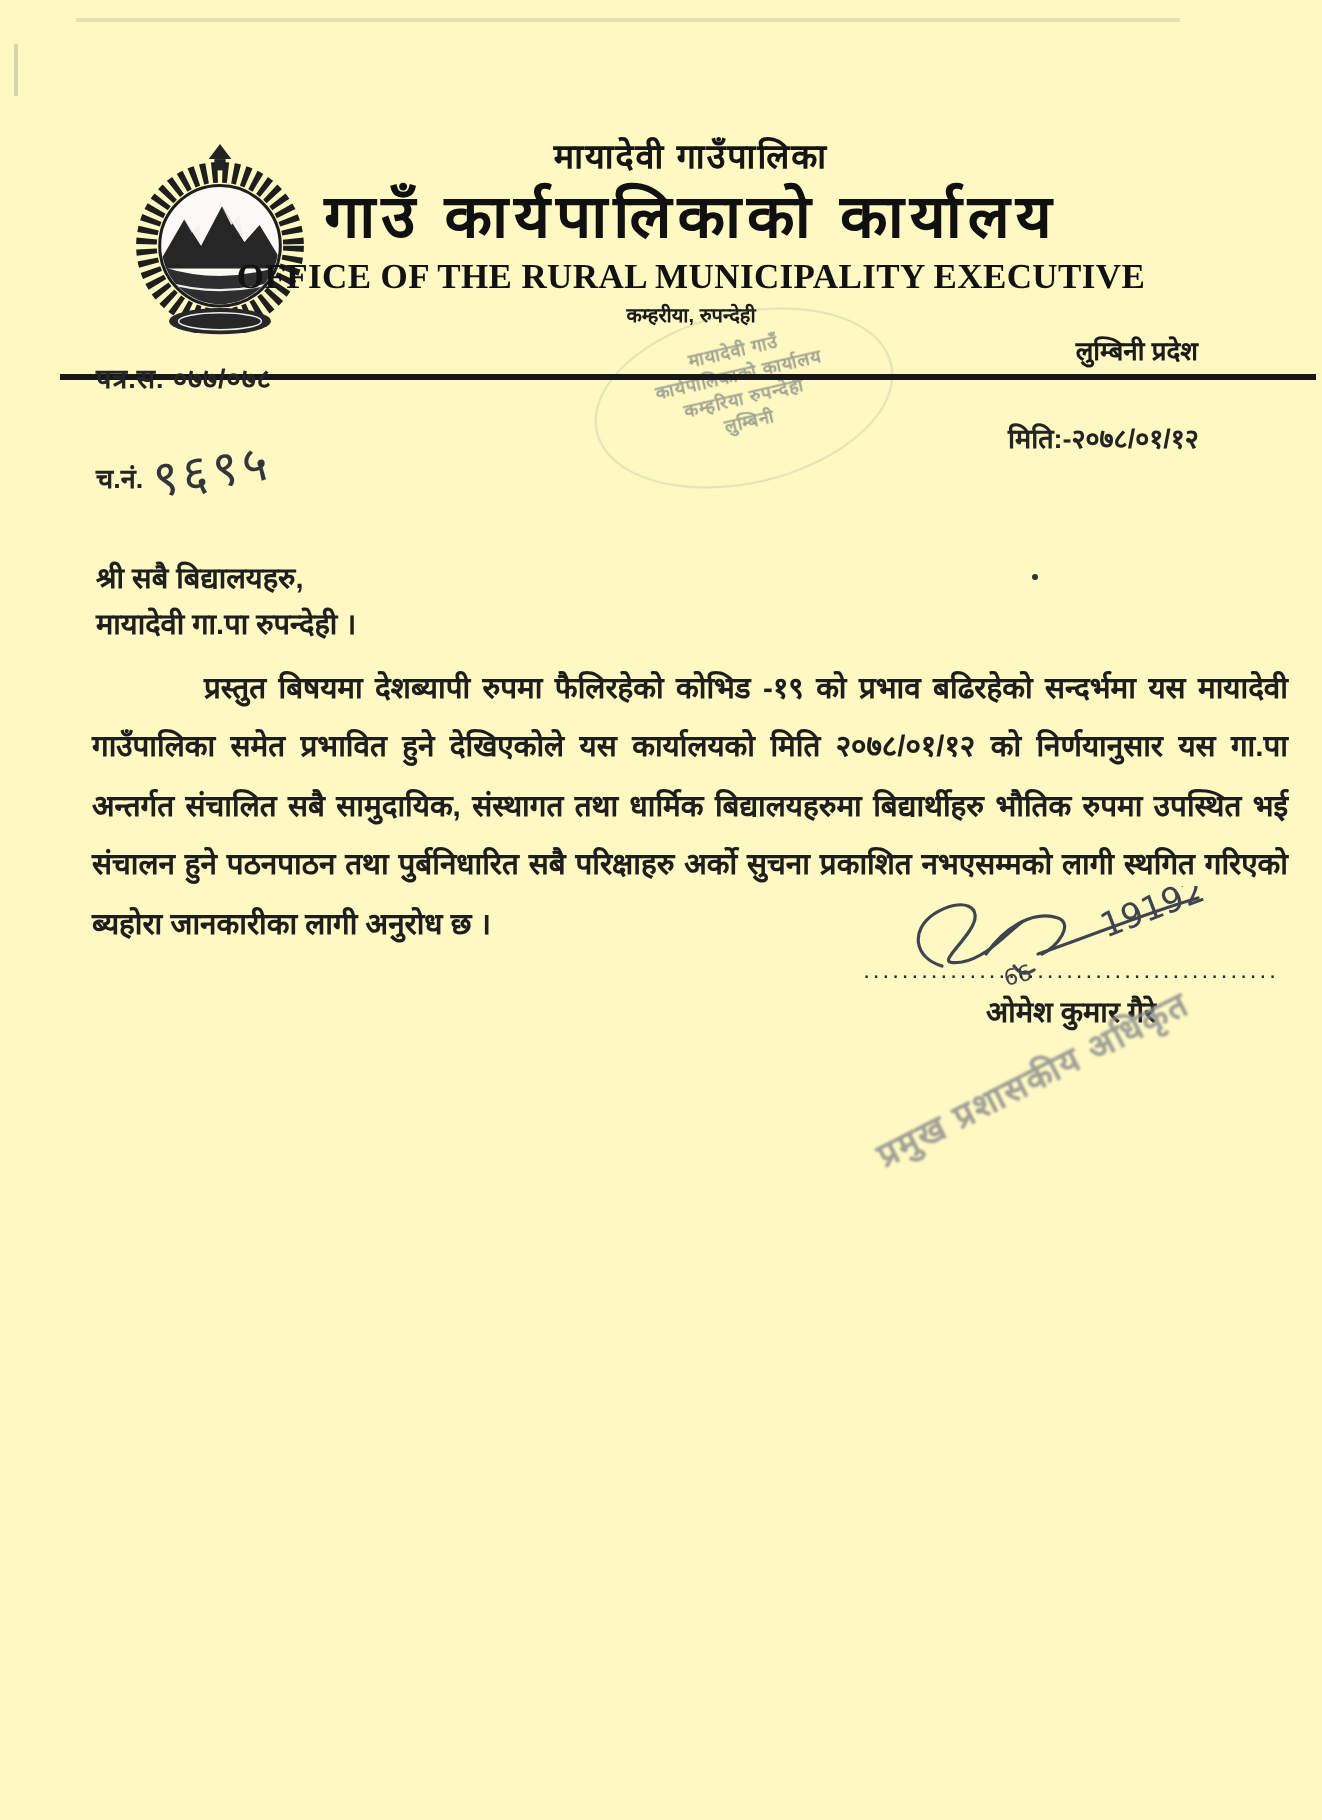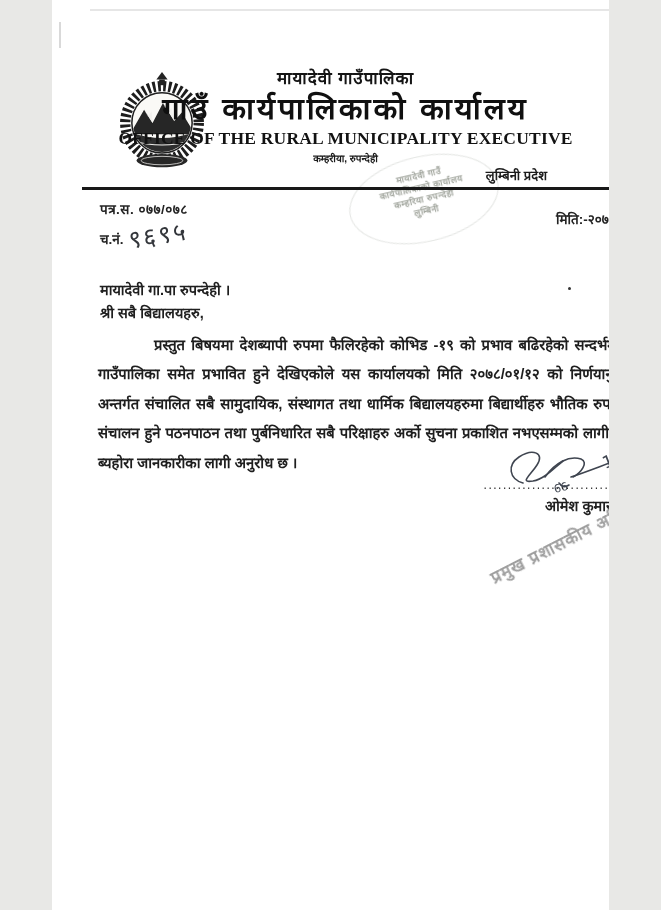--- a/index.html
+++ b/index.html
@@ -1,21 +1,21 @@
 <!DOCTYPE html>
 <html><head>
 <meta charset="utf-8">
 <style>
   * { margin:0; padding:0; box-sizing:border-box; }
   html,body { background:#e8e8e6; }
   .page {
     position:relative;
-    width:557px; height:910px;
+    width:661px; height:910px;
     margin:0 auto;
-    background:#ffffff;
+    background:#fef9c3;
     overflow:hidden;
     font-family:"Liberation Sans","DejaVu Sans",sans-serif;
     color:#222;
     padding-left:32px;
   }
   
   .scan-top-line { position:absolute; left:38px; top:9px; width:552px; height:2px; background:rgba(80,80,80,.14); }
   .scan-left-mark { position:absolute; left:7px; top:22px; width:2px; height:26px; background:rgba(80,80,80,.22); }
 
   
@@ -34,21 +34,21 @@
     text-align:center; color:#8b9086; opacity:.8;
     border:1px solid rgba(125,130,118,.25); border-radius:50%;
     padding-top:12px; font-weight:bold;
     filter:blur(.3px);
   }
   .header-stamp div { font-size:9px; line-height:12px; letter-spacing:.5px; }
 
   .rule { position:absolute; left:30px; top:187px; width:628px; height:2.5px; background:#181818; }
 
   
-  .ref-no   { position:absolute; left:48px; top:200px; font-size:13.5px; font-weight:bold; color:#242424; letter-spacing:.5px; }
+  .ref-no   { position:absolute; left:48px; top:180px; font-size:13.5px; font-weight:bold; color:#242424; letter-spacing:.5px; }
   .chalani  { position:absolute; left:48px; top:217px; font-size:13.5px; font-weight:bold; color:#242424; }
   .chalani-hand {
     display:inline-block; font-size:25px; font-weight:normal; color:#33363b;
     transform:rotate(-9deg) skewX(-6deg); margin-left:4px; letter-spacing:2px;
   }
   .date-line { position:absolute; left:504px; top:210px; font-size:13.5px; font-weight:bold; color:#242424; }
 
   
   .subject { position:absolute; left:0; right:0; top:243px; text-align:center; font-size:14px; font-weight:bold; color:#1d1d1d; }
 
@@ -125,22 +125,22 @@
   <div class="rule"></div>
 
   <div class="ref-no">पत्र.स. ०७७/०७८</div>
   <div class="chalani">
     <span>च.नं.</span><span class="chalani-hand">९६९५</span>
   </div>
   <div class="date-line">मिति:-२०७८/०१/१२</div>
 
 
   <div class="addressee">
+    <div>श्री सबै बिद्यालयहरु,</div>
     <div>मायादेवी गा.पा रुपन्देही ।</div>
-    <div>श्री सबै बिद्यालयहरु,</div>
   </div>
   <div class="stray-dot"></div>
 
   <p class="body-par">प्रस्तुत बिषयमा देशब्यापी रुपमा फैलिरहेको कोभिड -१९ को प्रभाव बढिरहेको सन्दर्भमा यस मायादेवी गाउँपालिका समेत प्रभावित हुने देखिएकोले यस कार्यालयको मिति २०७८/०१/१२ को निर्णयानुसार यस  गा.पा अन्तर्गत संचालित सबै सामुदायिक, संस्थागत तथा धार्मिक बिद्यालयहरुमा  बिद्यार्थीहरु भौतिक रुपमा उपस्थित भई संचालन हुने पठनपाठन तथा पुर्बनिधारित सबै परिक्षाहरु अर्को सुचना प्रकाशित नभएसम्मको लागी स्थगित गरिएको ब्यहोरा जानकारीका लागी अनुरोध छ ।</p>
 
   <div class="sig-wrap">
     <svg class="sig-svg" width="205" height="52" viewBox="0 0 205 52" aria-hidden="true">
       <g stroke="#3f4550" stroke-width="1.6" fill="none" stroke-linecap="round">
         <path d="M38,40 C24,36 22,22 34,14 C48,5 60,10 52,22 C45,33 34,40 48,38 C60,36 70,24 78,18"></path>
         <path d="M60,34 C70,20 84,12 96,16 C104,19 96,30 88,34"></path>

